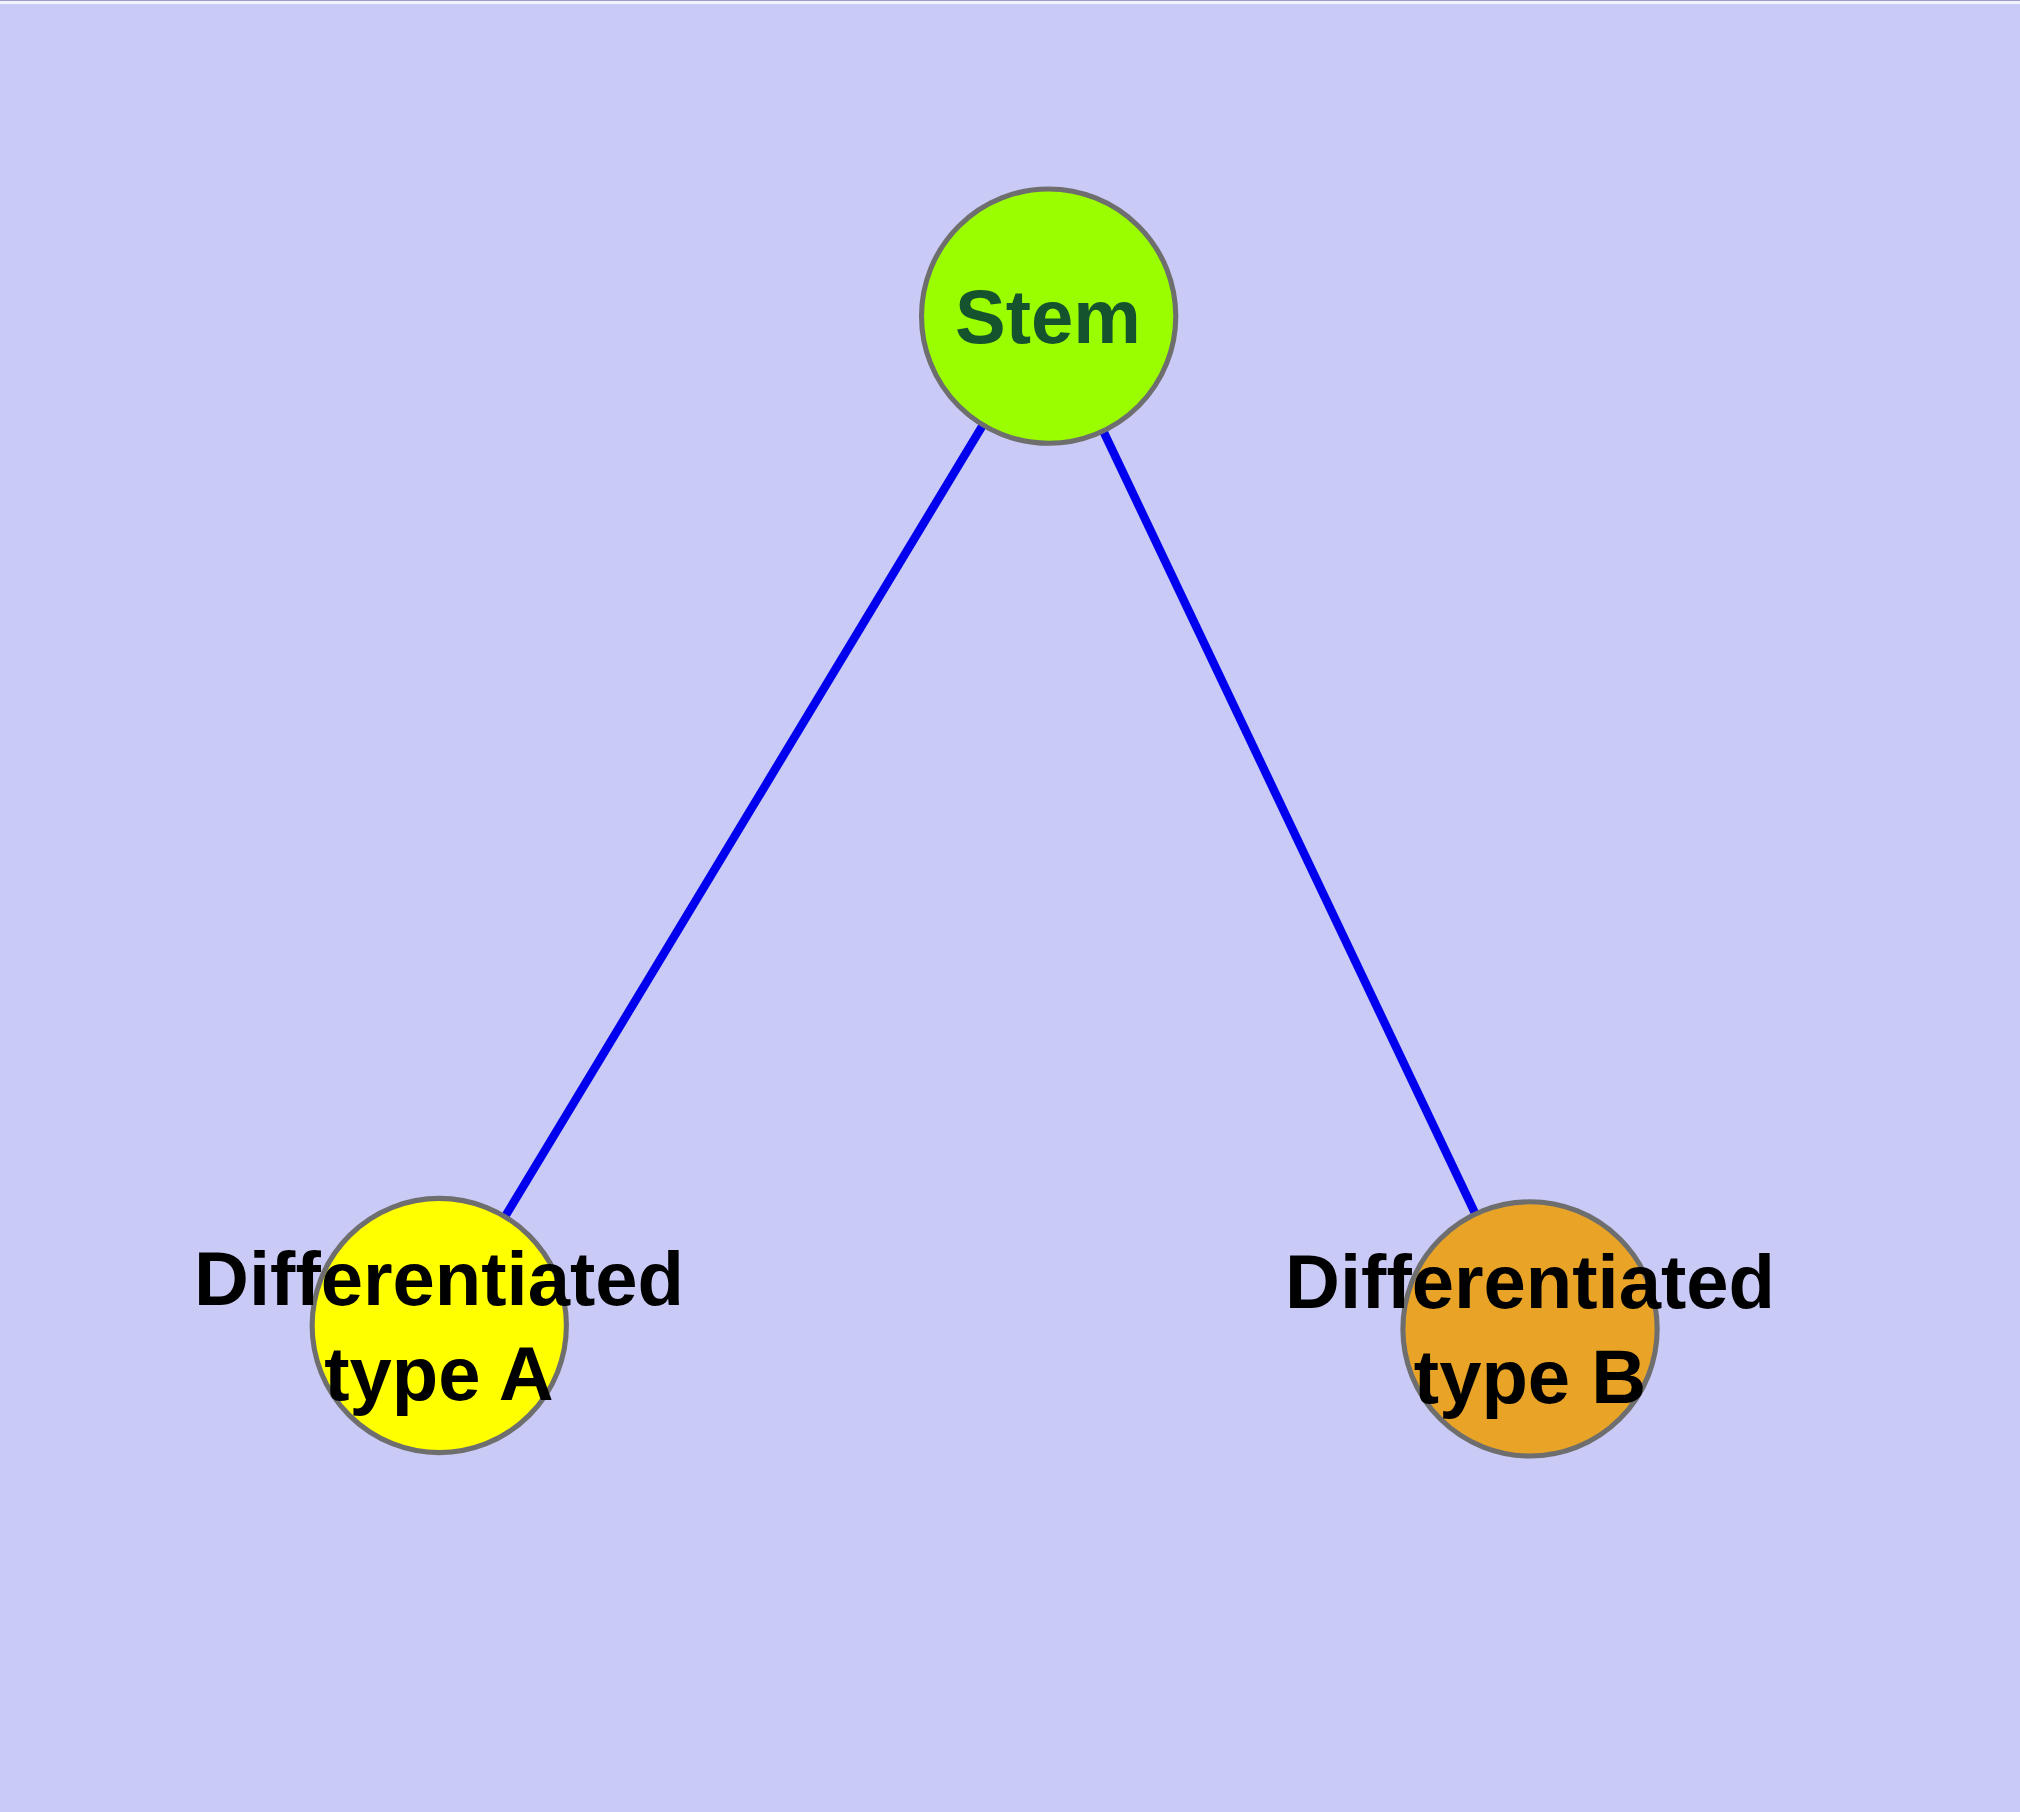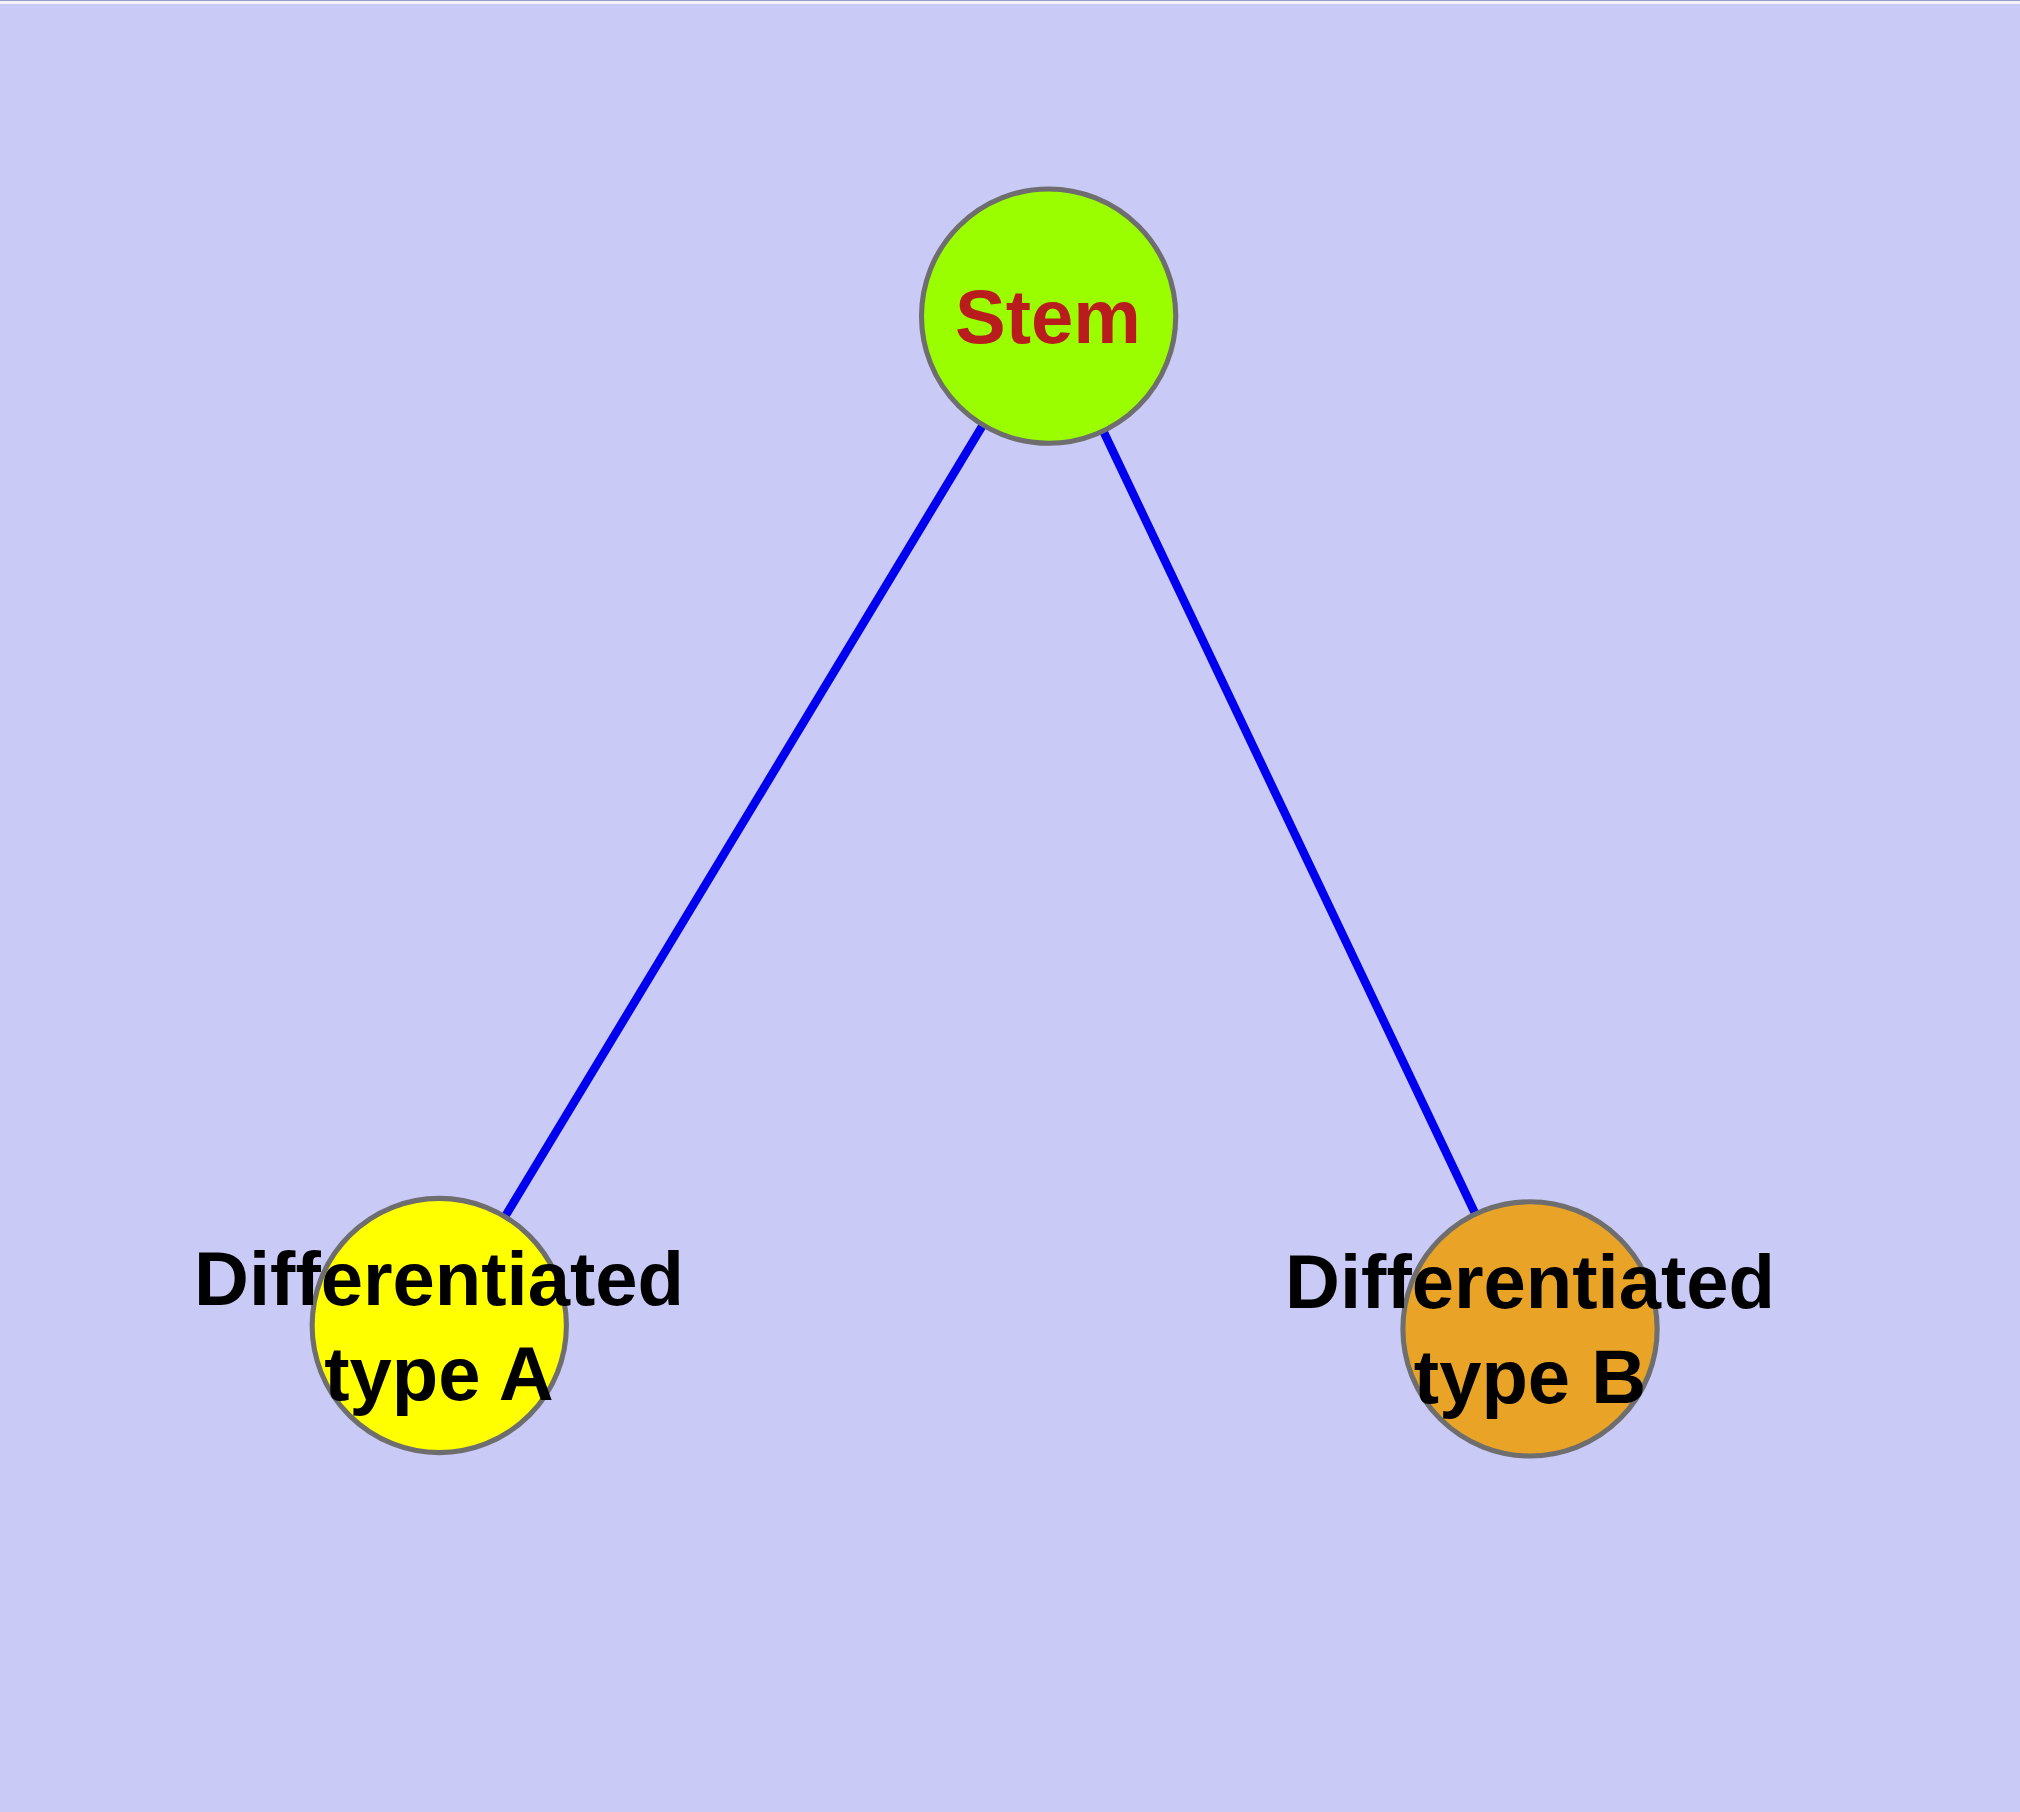--- a/index.html
+++ b/index.html
@@ -48,19 +48,19 @@
 
 <div class="canvas" style="background: rgb(202, 202, 246);">
   <div class="top-edge-artifact"></div>
   <svg class="graph-svg" id="graph-svg" viewBox="0 0 2384 2138">
       <line x1="1237" y1="373" x2="518" y2="1564" stroke="#0000ee" stroke-width="10"></line>
       <line x1="1237" y1="373" x2="1805" y2="1568" stroke="#0000ee" stroke-width="10"></line>
       <circle cx="1237" cy="373" r="150" fill="#9afe01" stroke="#6e6e6e" stroke-width="6"></circle>
       <circle cx="518" cy="1564" r="150" fill="#ffff00" stroke="#6e6e6e" stroke-width="6"></circle>
       <circle cx="1805" cy="1568" r="150" fill="#e9a427" stroke="#6e6e6e" stroke-width="6"></circle>
     </svg>
-  <div class="node-label" style="left: 1048px; top: 316px; font-size: 76px; color: #b91c1c;">Stem</div>
+  <div class="node-label" style="left: 1048px; top: 316px; font-size: 76px; color: #14532d;">Stem</div>
   <div class="node-label" style="left: 439px; top: 1326px; font-size: 76px; color: rgb(0, 0, 0);">Differentiated
 type A</div>
   <div class="node-label" style="left: 1530px; top: 1329px; font-size: 76px; color: rgb(0, 0, 0);">Differentiated
 type B</div>
 </div>
 
 
 </body></html>

